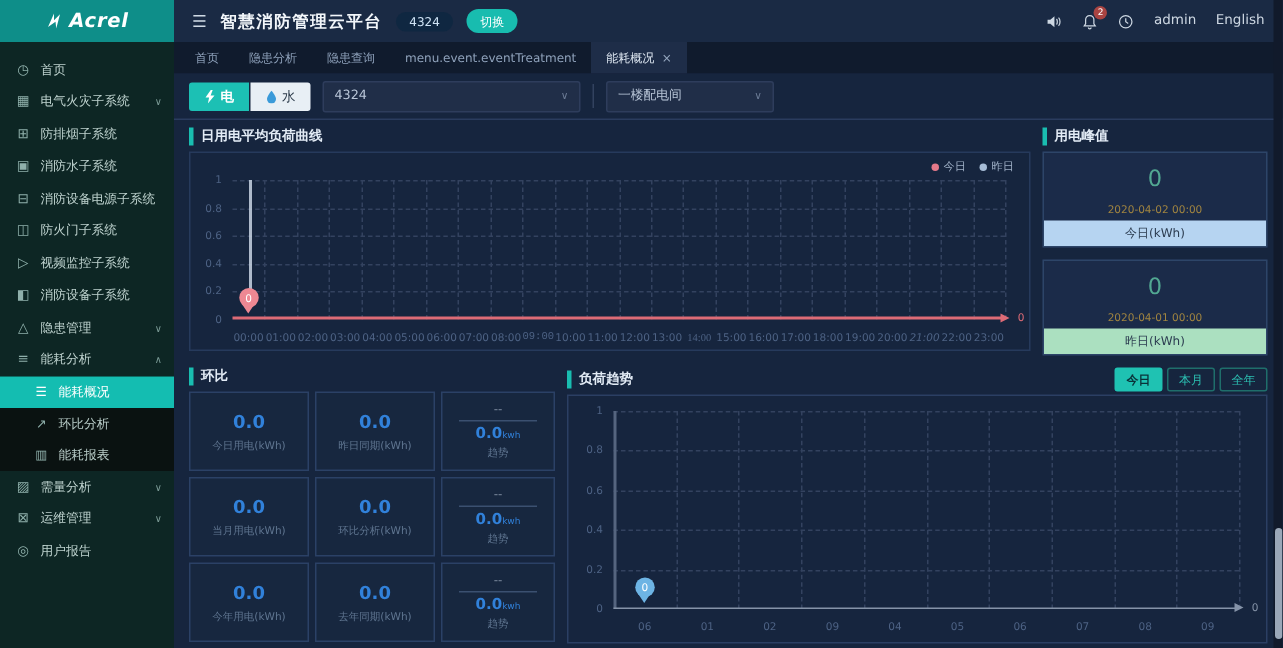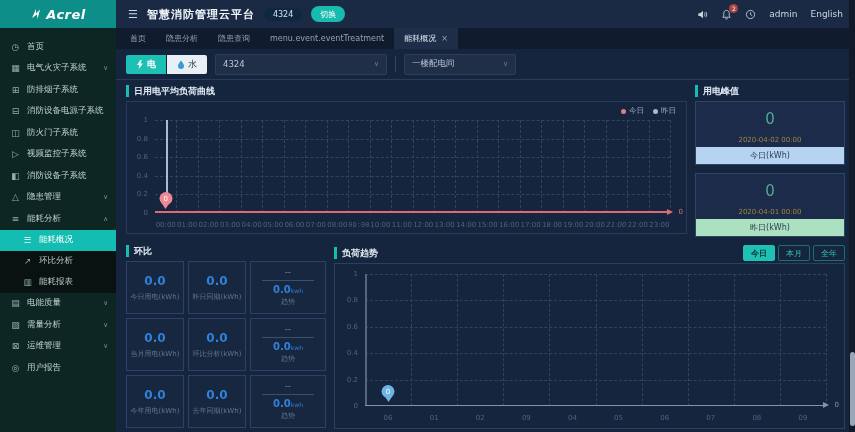--- a/index.html
+++ b/index.html
@@ -117,21 +117,21 @@
   .panel-peak{width:150px;flex:0 0 auto;}
   .peak-card{border:1px solid #2d4568;background:#1b2b49;margin-top:4px;display:flex;flex-direction:column;height:64px;}
   .peak-card + .peak-card{margin-top:8px;}
   .peak-val{flex:1;display:flex;align-items:center;justify-content:center;color:#52a892;font-size:15px;}
   .peak-time{text-align:center;font-size:7px;color:#a08440;margin-bottom:3px;}
   .peak-bar{height:17px;display:flex;align-items:center;justify-content:center;font-size:8px;color:#2c3c50;}
   .bar-blue{background:#b6d4f1;}
   .bar-green{background:#abe0c0;}
 
   
-  .panel-huanbi{width:200px;flex:0 0 auto;}
+  .panel-huanbi{width:244px;flex:0 0 auto;}
   .hb-grid{display:grid;grid-template-columns:1fr 1fr 76px;gap:4px;margin-top:4px;}
   .hb-card{border:1px solid #2b4166;height:53px;display:flex;flex-direction:column;align-items:center;justify-content:center;background:#17273f;}
   .hb-val{color:#3181da;font-size:12px;font-weight:bold;}
   .hb-lbl{color:#5f7590;font-size:7px;margin-top:4px;white-space:nowrap;}
   .tr-top{color:#7e8ca0;font-size:8px;line-height:8px;}
   .tr-sep{width:70%;border-top:1px solid #3b5070;margin:3px 0;}
   .tr-val{color:#3181da;font-size:10px;font-weight:bold;}
   .tr-unit{font-size:6px;font-weight:normal;}
   .tr-lbl{color:#5f7590;font-size:7px;margin-top:2px;}
 
@@ -167,20 +167,24 @@
         <span class="lbl">首页</span>
       </div>
       <div class="mi">
         <i class="ic i-efire"></i>
         <span class="lbl">电气火灾子系统</span>
         <span class="chev dn"></span>
       </div>
       <div class="mi">
         <i class="ic i-smoke"></i>
         <span class="lbl">防排烟子系统</span>
+      </div>
+      <div class="mi">
+        <i class="ic i-water"></i>
+        <span class="lbl">消防水子系统</span>
       </div>
       <div class="mi">
         <i class="ic i-power"></i>
         <span class="lbl">消防设备电源子系统</span>
       </div>
       <div class="mi">
         <i class="ic i-door"></i>
         <span class="lbl">防火门子系统</span>
       </div>
       <div class="mi">
@@ -210,25 +214,20 @@
         <div class="smi">
           <i class="ic i-mom"></i>
           <span class="lbl">环比分析</span>
         </div>
         <div class="smi">
           <i class="ic i-report"></i>
           <span class="lbl">能耗报表</span>
         </div>
       </div>
 
-      <div class="mi">
-        <i class="ic i-quality"></i>
-        <span class="lbl">电能质量</span>
-        <span class="chev dn"></span>
-      </div>
       <div class="mi">
         <i class="ic i-demand"></i>
         <span class="lbl">需量分析</span>
         <span class="chev dn"></span>
       </div>
       <div class="mi">
         <i class="ic i-ops"></i>
         <span class="lbl">运维管理</span>
         <span class="chev dn"></span>
       </div>
@@ -385,21 +384,21 @@
                   <div class="xlab" style="left: 18.75%;">04:00</div>
                   <div class="xlab" style="left: 22.9167%;">05:00</div>
                   <div class="xlab" style="left: 27.0833%;">06:00</div>
                   <div class="xlab" style="left: 31.25%;">07:00</div>
                   <div class="xlab" style="left: 35.4167%;">08:00</div>
                   <div class="xlab" style="left: 39.5833%; font-family: Liberation Mono, monospace;">09:00</div>
                   <div class="xlab" style="left: 43.75%;">10:00</div>
                   <div class="xlab" style="left: 47.9167%;">11:00</div>
                   <div class="xlab" style="left: 52.0833%;">12:00</div>
                   <div class="xlab" style="left: 56.25%;">13:00</div>
-                  <div class="xlab" style="left: 60.4167%;">14:00</div>
+                  <div class="xlab" style="left: 60.4167%; font-family: Liberation Serif, serif;">14:00</div>
                   <div class="xlab" style="left: 64.5833%;">15:00</div>
                   <div class="xlab" style="left: 68.75%;">16:00</div>
                   <div class="xlab" style="left: 72.9167%;">17:00</div>
                   <div class="xlab" style="left: 77.0833%;">18:00</div>
                   <div class="xlab" style="left: 81.25%;">19:00</div>
                   <div class="xlab" style="left: 85.4167%;">20:00</div>
                   <div class="xlab" style="left: 89.5833%; font-style: italic;">21:00</div>
                   <div class="xlab" style="left: 93.75%;">22:00</div>
                   <div class="xlab" style="left: 97.9167%;">23:00</div>
                 </div>

